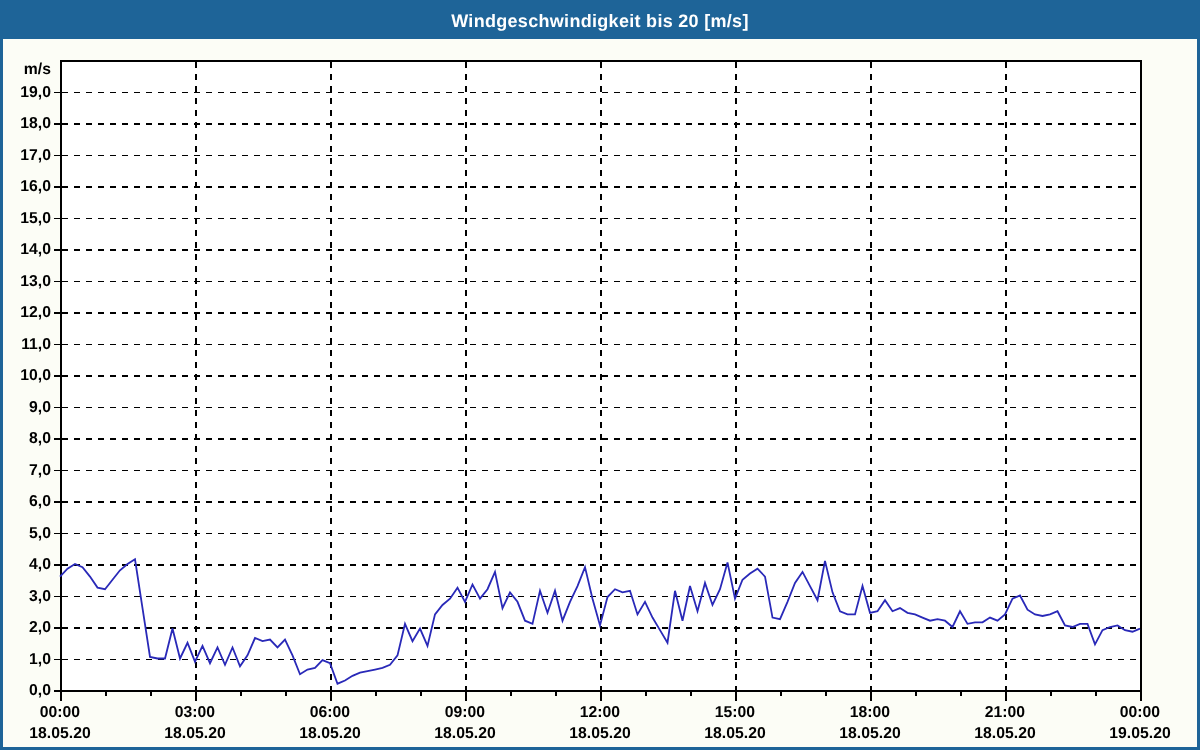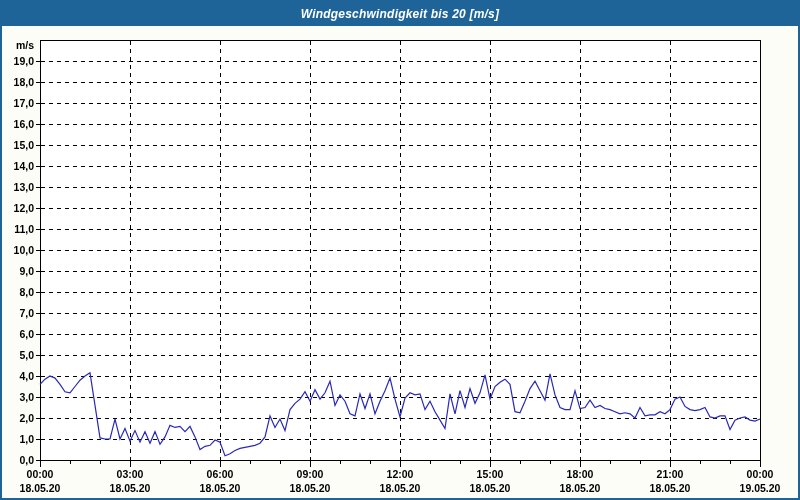--- a/index.html
+++ b/index.html
@@ -11,21 +11,21 @@
     background:#fcfdf6;
     font-family:"Liberation Sans",sans-serif;
     overflow:hidden;
   }
   .titlebar{
     position:absolute;top:0;left:0;right:0;height:24px;
     background:#1e6498;
     display:flex;align-items:center;justify-content:center;
   }
   .titlebar span{
-    color:#ffffff;font-size:12px;font-weight:bold;letter-spacing:0.2px;font-style:italic;
+    color:#ffffff;font-size:12px;font-weight:bold;letter-spacing:0.2px;
   }
   svg{position:absolute;left:0;top:24px;display:block;}
   text{font-family:"Liberation Sans",sans-serif;font-size:10.5px;font-weight:600;fill:#000000;}
 </style>
 </head>
 <body>
 
 <div class="window">
   <div class="titlebar">
     <span>Windgeschwindigkeit bis 20 [m/s]</span>

